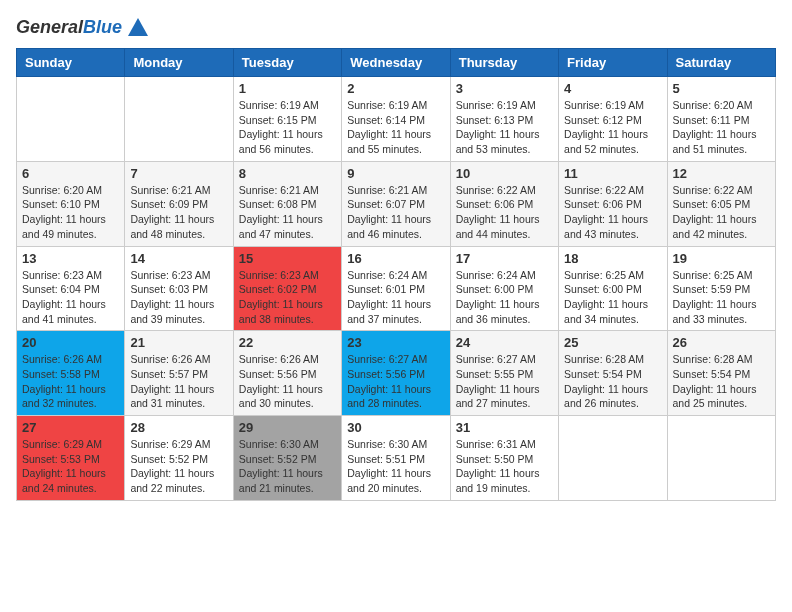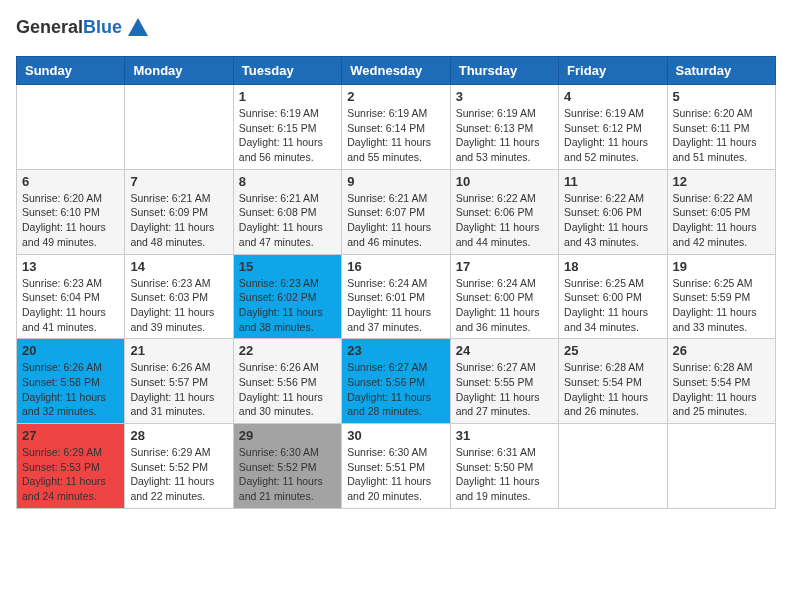--- a/index.html
+++ b/index.html
@@ -7,21 +7,22 @@
       font-family: Arial, sans-serif;
       background: #fff;
       width: 792px;
       min-height: 612px;
       padding: 16px;
     }
     .header {
       display: flex;
       justify-content: space-between;
       align-items: flex-start;
-      margin-bottom: 16px;
+      margin-bottom: 8px;
+      font-style: italic;
     }
     .logo {
       display: flex;
       align-items: center;
     }
     .logo-text {
       display: flex;
       flex-direction: column;
       line-height: 1.1;
     }
@@ -176,21 +177,21 @@
       </tr>
       <tr>
         <td style="background-color: rgb(255, 255, 255); border-radius: 32px;">
           <span class="day-number">13</span>
           <div class="day-info">Sunrise: 6:23 AM<br>Sunset: 6:04 PM<br>Daylight: 11 hours and 41 minutes.</div>
         </td>
         <td style="background-color: rgb(255, 255, 255);">
           <span class="day-number">14</span>
           <div class="day-info">Sunrise: 6:23 AM<br>Sunset: 6:03 PM<br>Daylight: 11 hours and 39 minutes.</div>
         </td>
-        <td style="background-color: #0ea5e9;">
+        <td style="background-color: #ef4444;">
           <span class="day-number">15</span>
           <div class="day-info">Sunrise: 6:23 AM<br>Sunset: 6:02 PM<br>Daylight: 11 hours and 38 minutes.</div>
         </td>
         <td style="background-color: rgb(255, 255, 255);">
           <span class="day-number">16</span>
           <div class="day-info">Sunrise: 6:24 AM<br>Sunset: 6:01 PM<br>Daylight: 11 hours and 37 minutes.</div>
         </td>
         <td style="background-color: rgb(255, 255, 255);">
           <span class="day-number">17</span>
           <div class="day-info">Sunrise: 6:24 AM<br>Sunset: 6:00 PM<br>Daylight: 11 hours and 36 minutes.</div>

